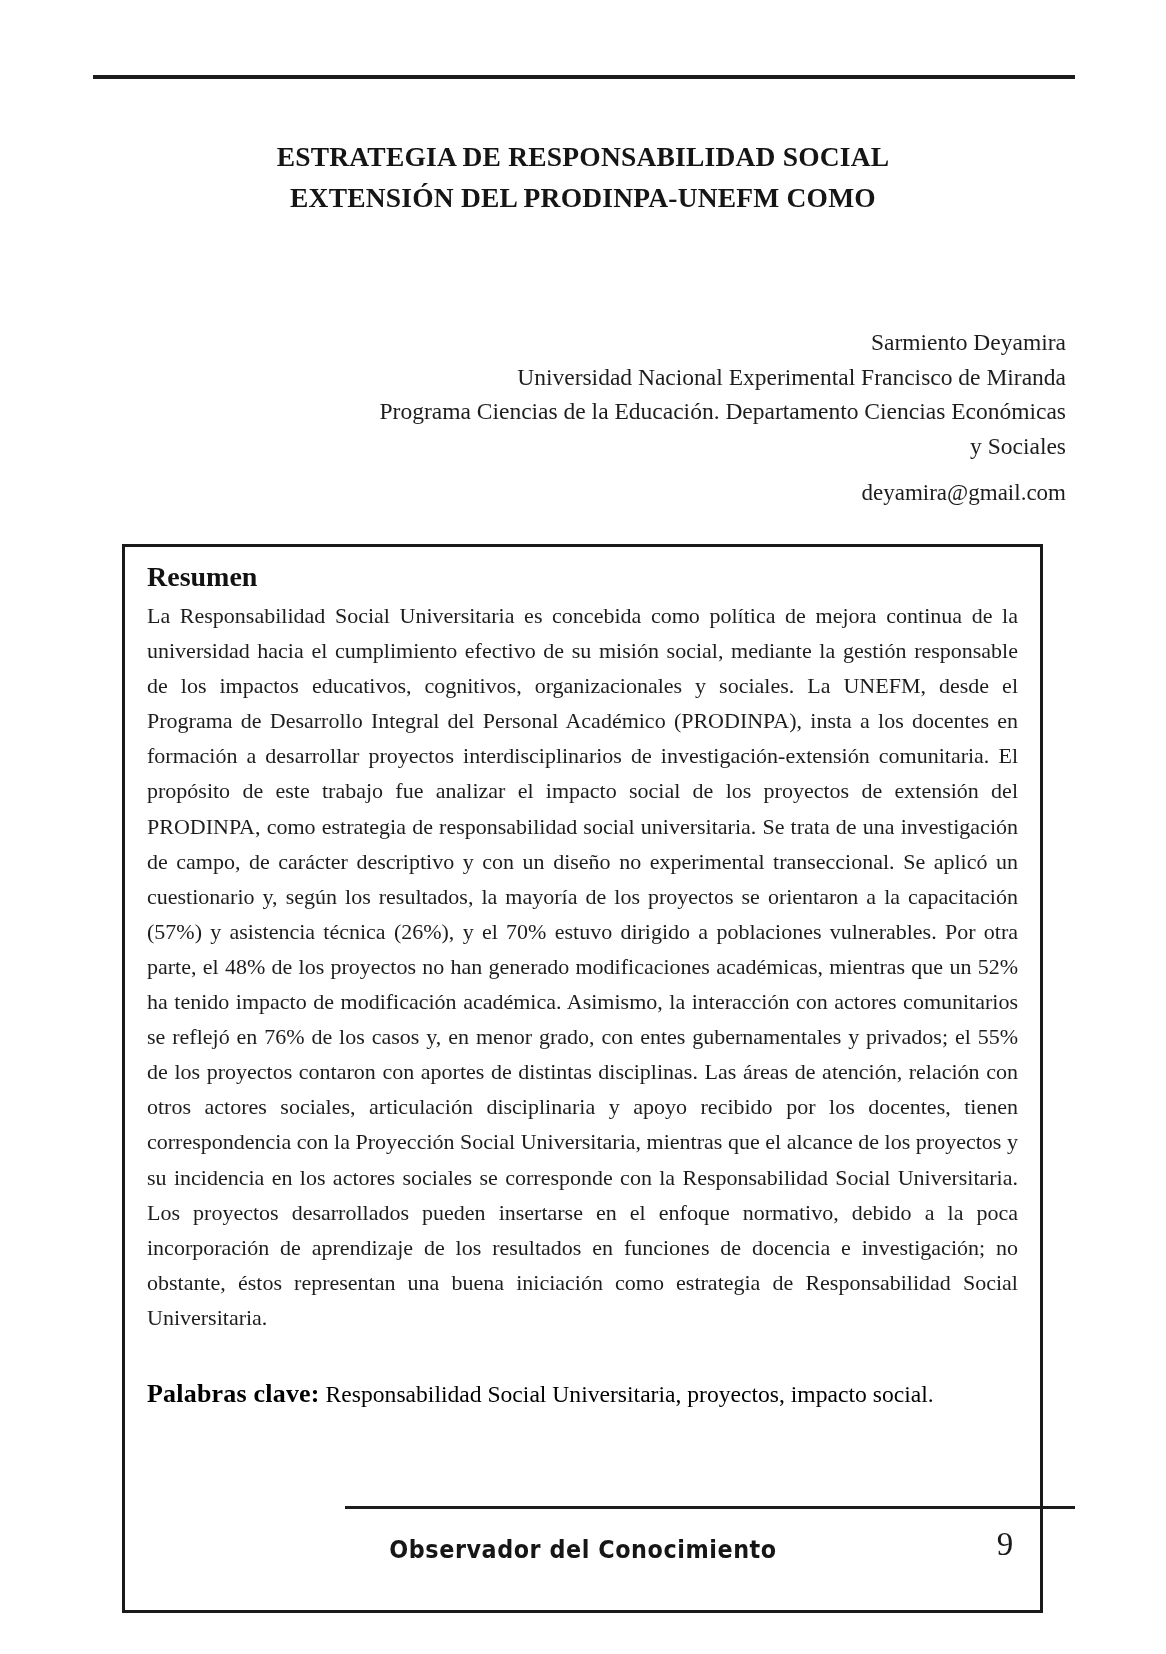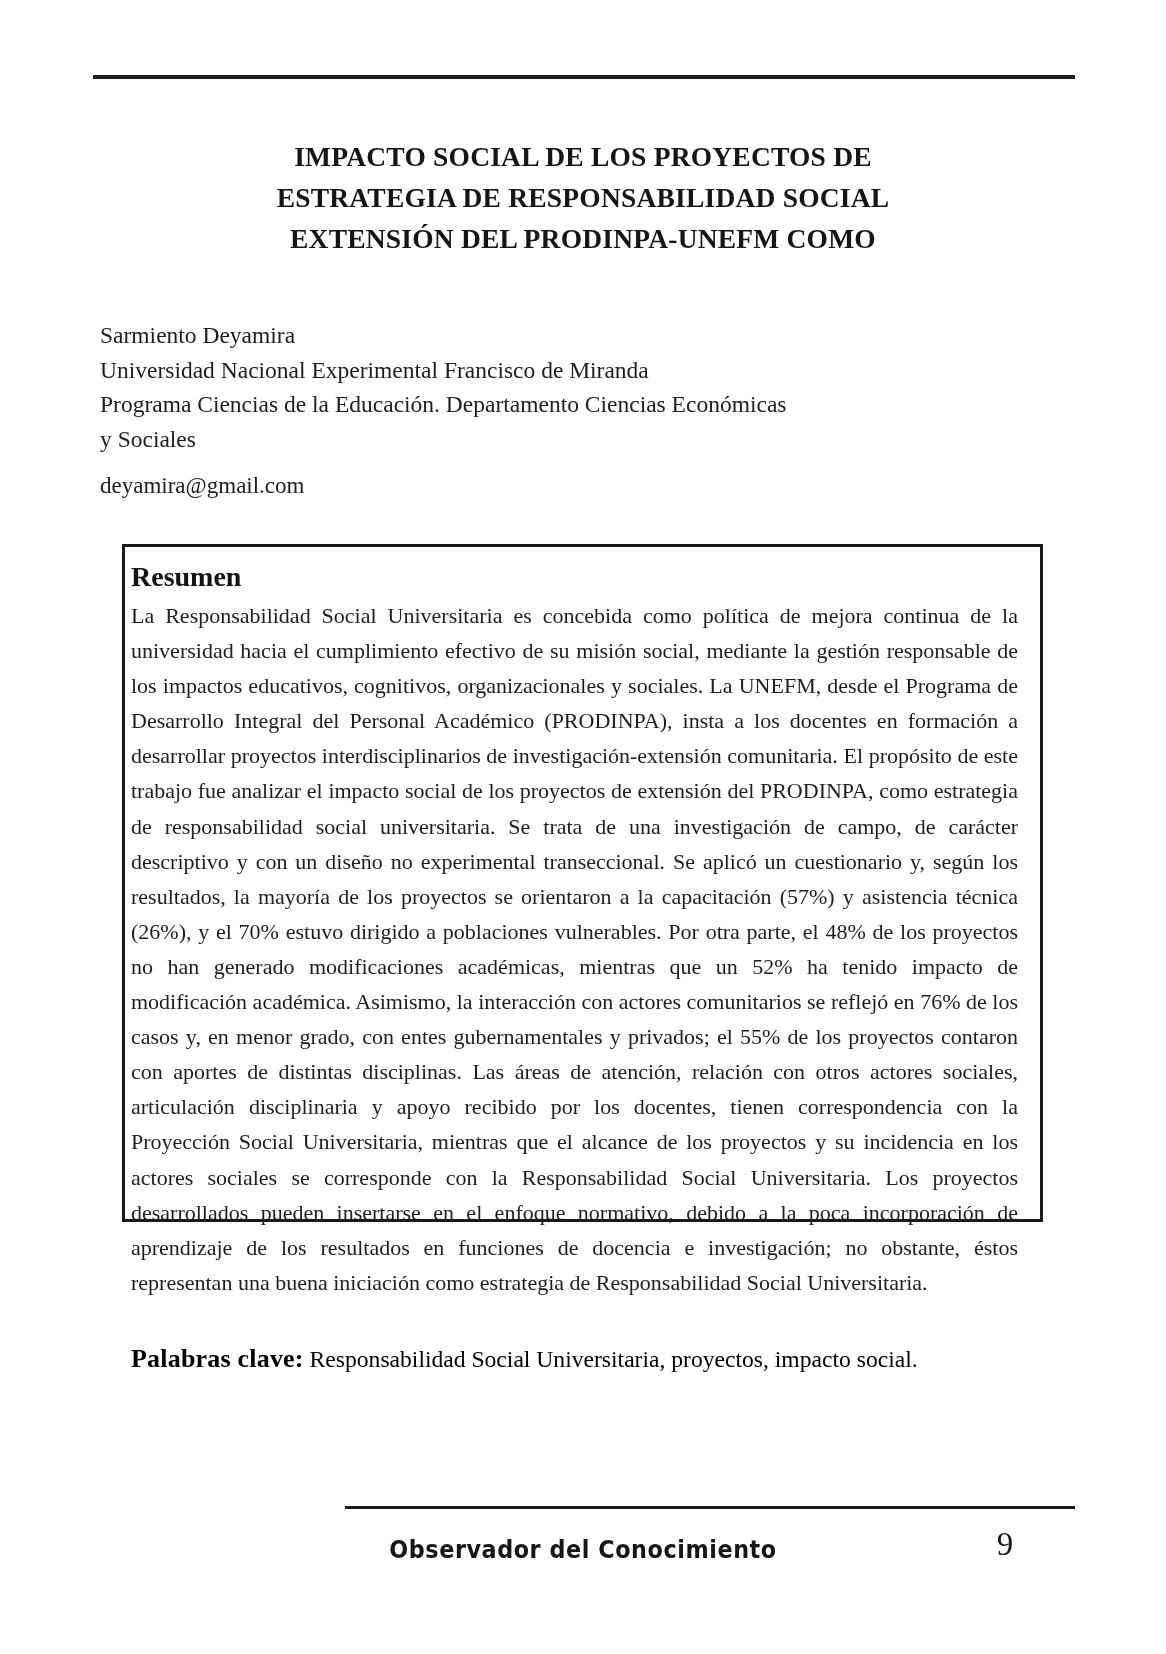--- a/index.html
+++ b/index.html
@@ -47,23 +47,23 @@
     font-size: 27.5px;
     line-height: 41px;
     letter-spacing: 0.2px;
     color: #151515;
   }
 
   
   .author-block {
     position: absolute;
     left: 100px;
-    top: 318px;
+    top: 325px;
     width: 966px;
-    text-align: left;
+    text-align: right;
   }
   .author-block .aff-line {
     display: block;
     font-size: 23.5px;
     line-height: 34.5px;
     color: #1d1d1d;
   }
   .author-block .email-line {
     display: block;
     font-size: 23px;
@@ -71,24 +71,24 @@
     margin-top: 13px;
     color: #1d1d1d;
   }
 
   
   .abstract-box {
     position: absolute;
     left: 122px;
     top: 544px;
     width: 921px;
-    height: 678px;
+    height: 1069px;
     border: 3px solid #1a1a1a;
     box-sizing: border-box;
-    padding: 10px 22px 0 6px;
+    padding: 10px 22px 0 22px;
   }
   .abstract-heading {
     font-weight: bold;
     font-size: 28px;
     line-height: 40px;
     margin: 0 0 1px 0;
     color: #121212;
   }
   .abstract-body {
     margin: 0;
@@ -145,21 +145,20 @@
   }
 </style>
 </head>
 <body>
 
 <div class="page">
 
   <div class="header-rule"></div>
 
   <div class="title-block">
-    <span class="title-line">IMPACTO SOCIAL DE LOS PROYECTOS DE</span>
     <span class="title-line">ESTRATEGIA DE RESPONSABILIDAD SOCIAL</span>
     <span class="title-line">EXTENSIÓN DEL PRODINPA-UNEFM COMO</span>
   </div>
 
   <div class="author-block">
     <span class="aff-line">Sarmiento Deyamira</span>
     <span class="aff-line">Universidad Nacional Experimental Francisco de Miranda</span>
     <span class="aff-line">Programa Ciencias de la Educación. Departamento Ciencias Económicas</span>
     <span class="aff-line">y Sociales</span>
     <span class="email-line">deyamira@gmail.com</span>

